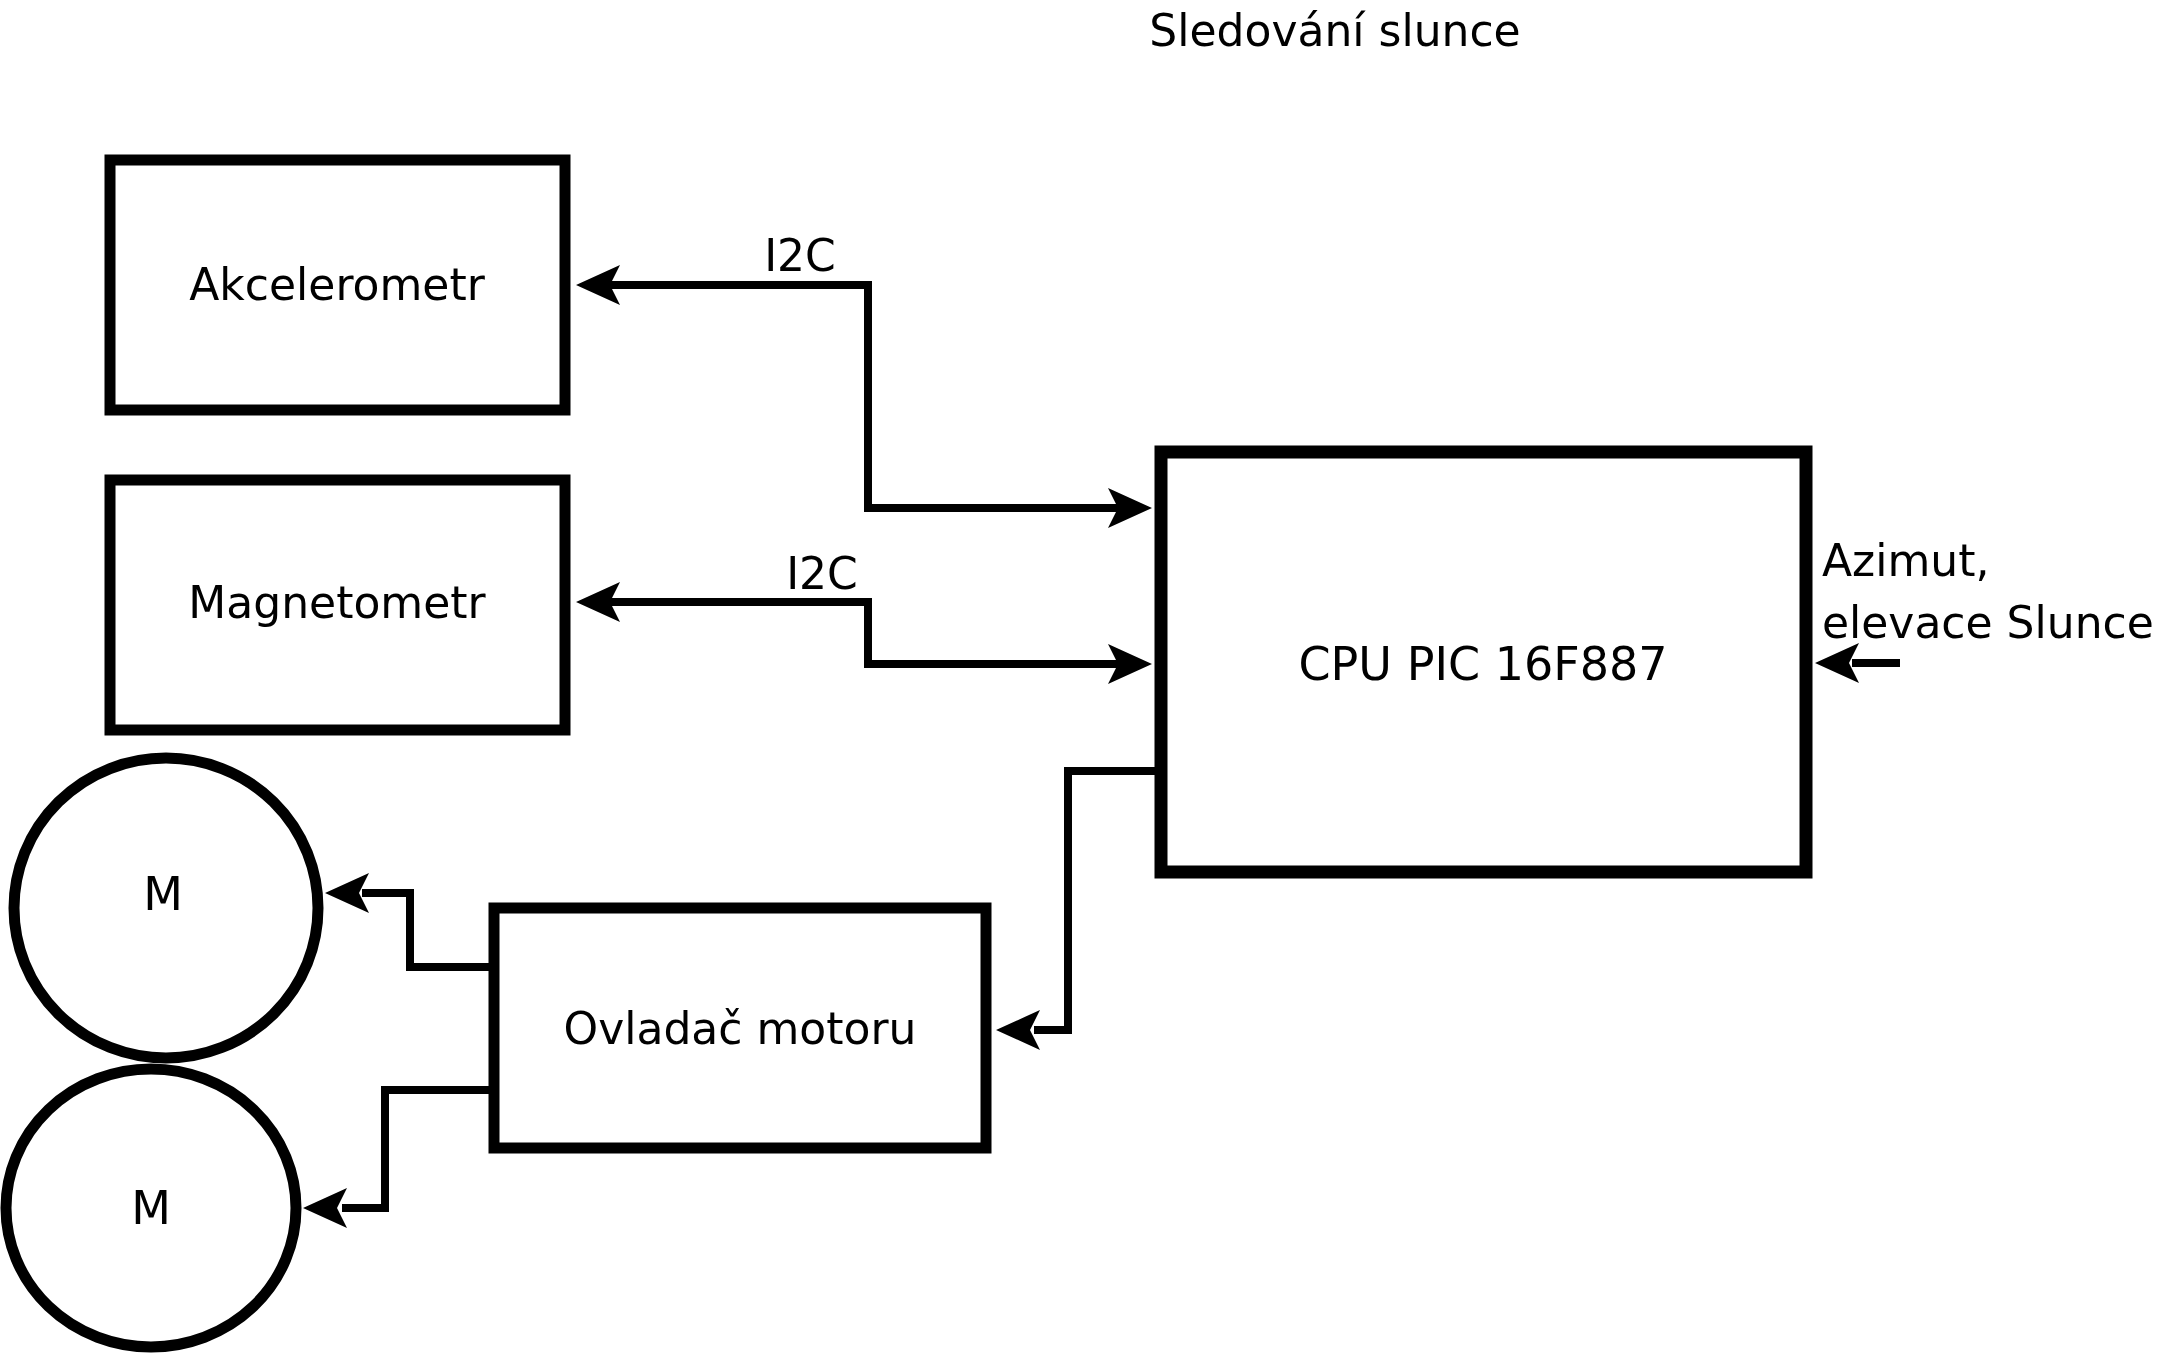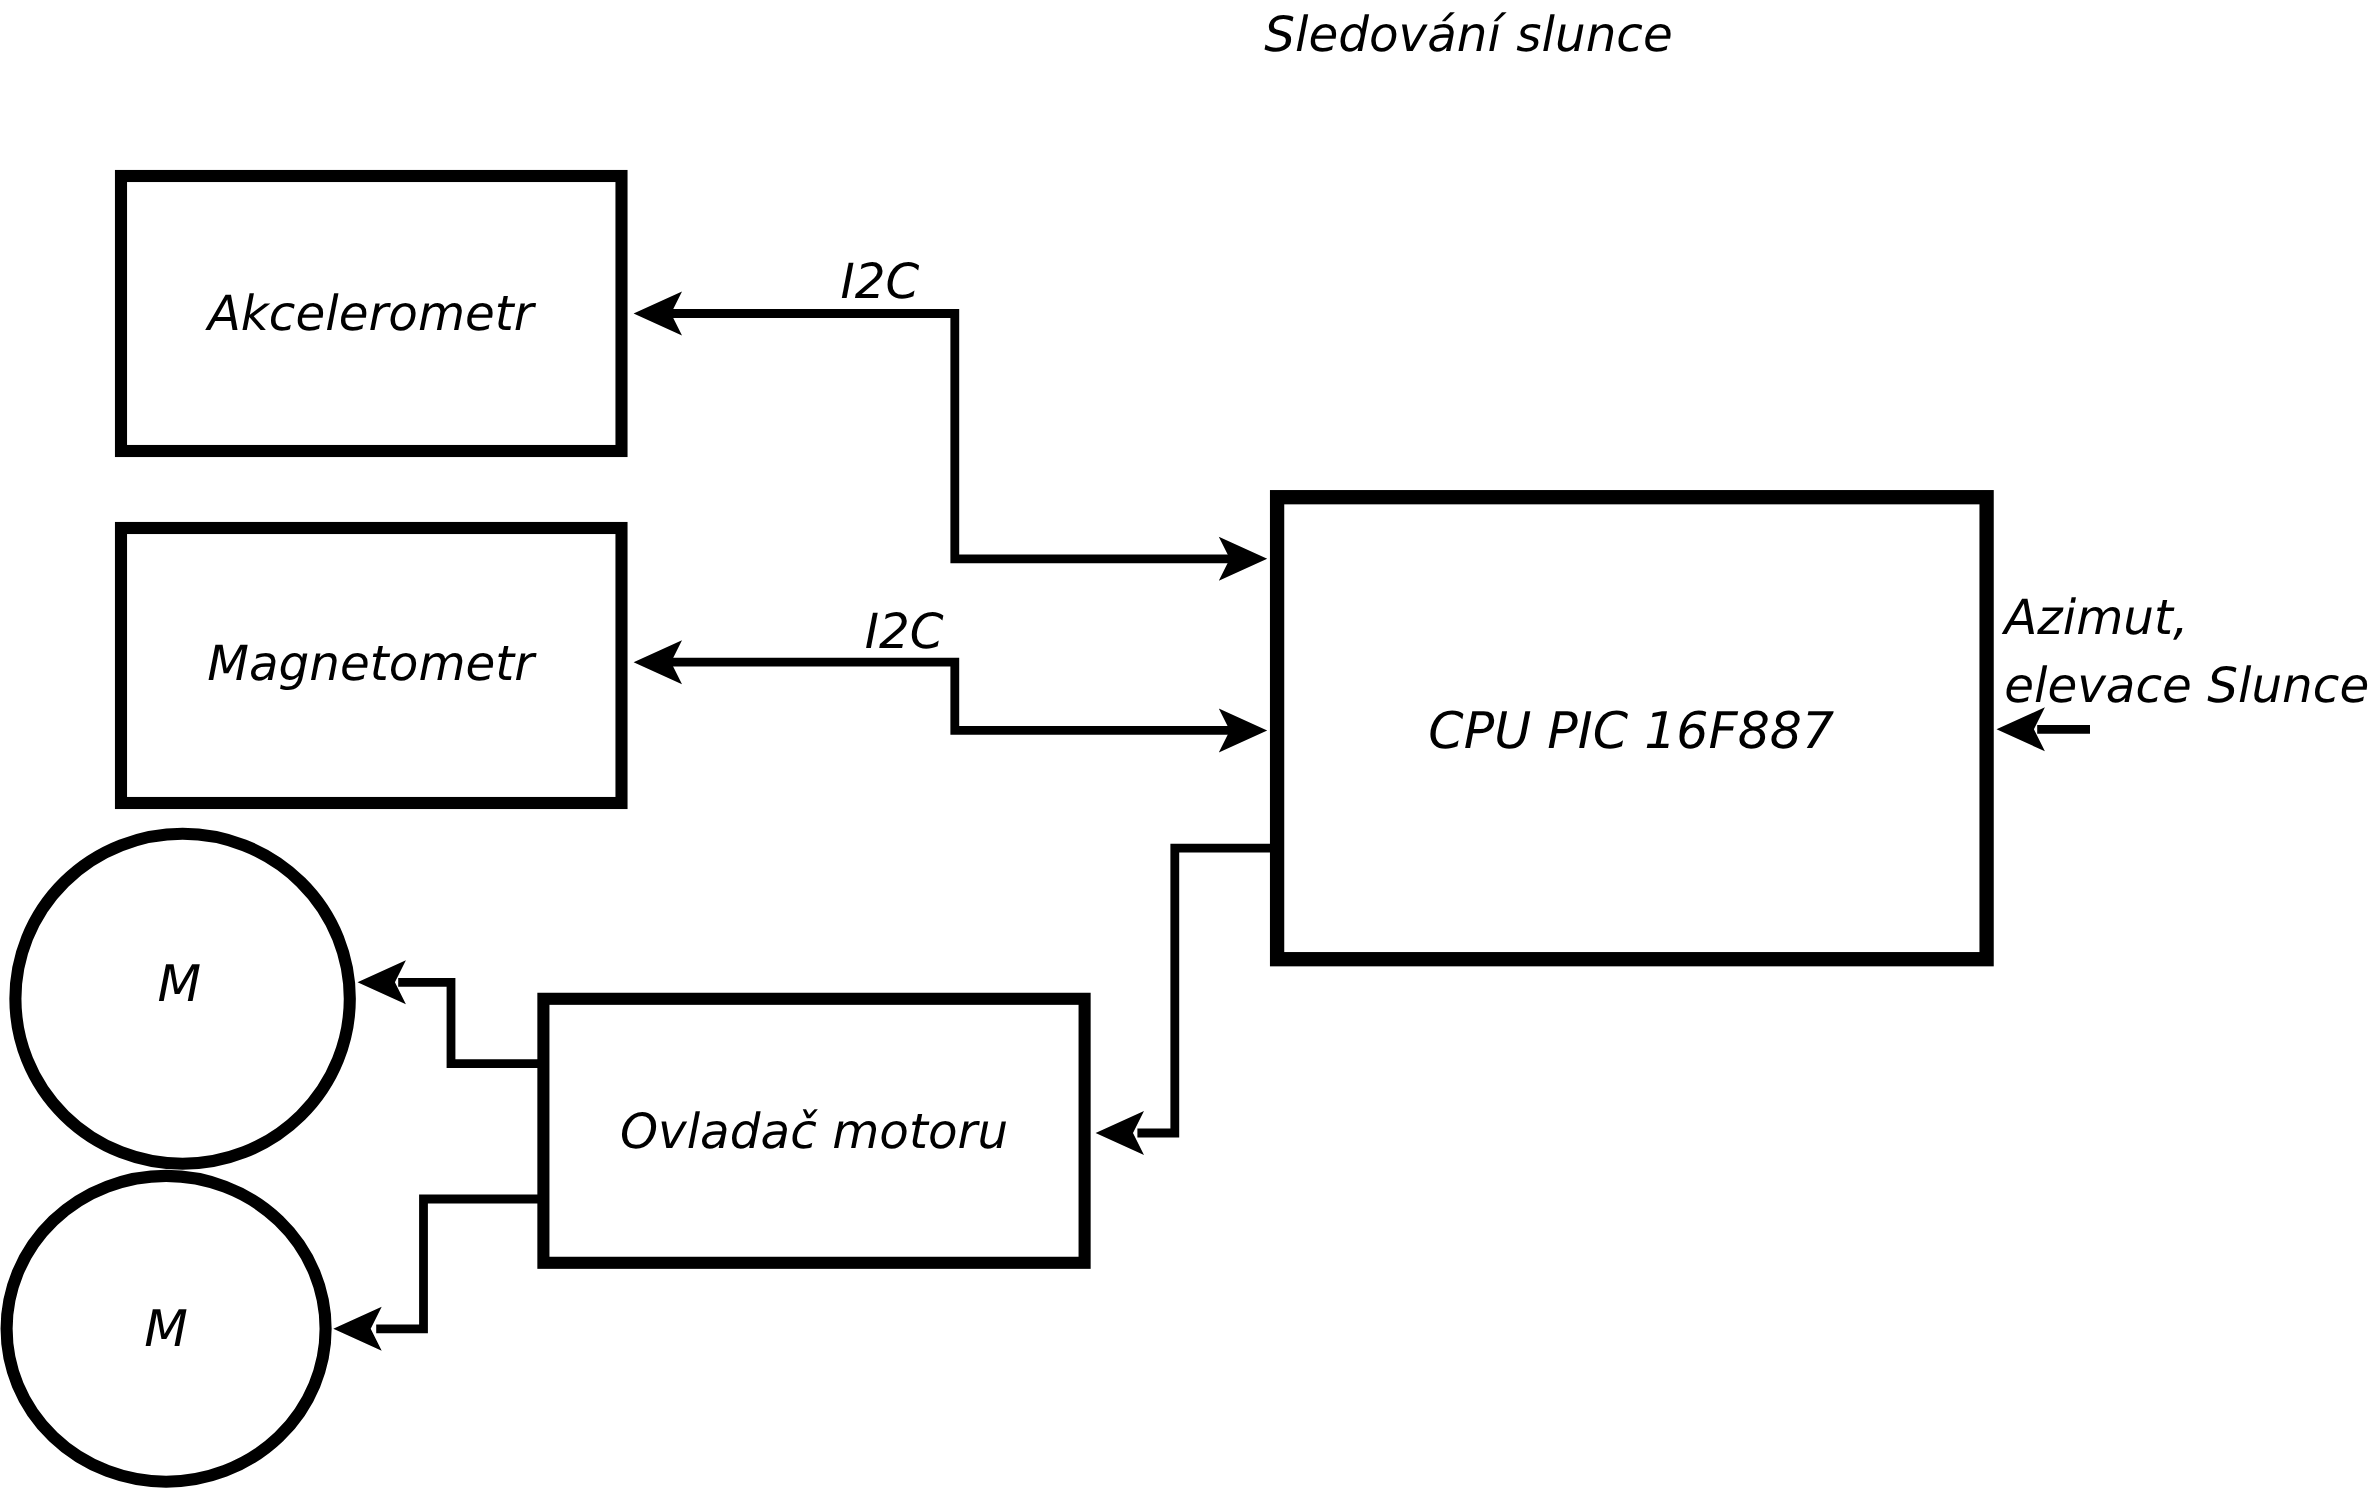--- a/index.html
+++ b/index.html
@@ -3,21 +3,21 @@
 <meta charset="utf-8">
 <style>
   :root { --ink: #000000; --bg: #ffffff; }
   * { margin: 0; padding: 0; box-sizing: border-box; }
   html, body {
     width: 2164px; height: 1353px;
     background: var(--bg);
     font-family: "DejaVu Sans", "Liberation Sans", sans-serif;
     overflow: hidden;
   }
-  .stage { position: relative; width: 2164px; height: 1353px; background: var(--bg); font-style: italic; }
+  .stage { position: relative; width: 2164px; height: 1353px; background: var(--bg); }
   svg { display: block; }
   .box {
     fill: var(--bg);
     stroke: var(--ink);
   }
   .wire {
     fill: none;
     stroke: var(--ink);
     stroke-width: 8;
   }

